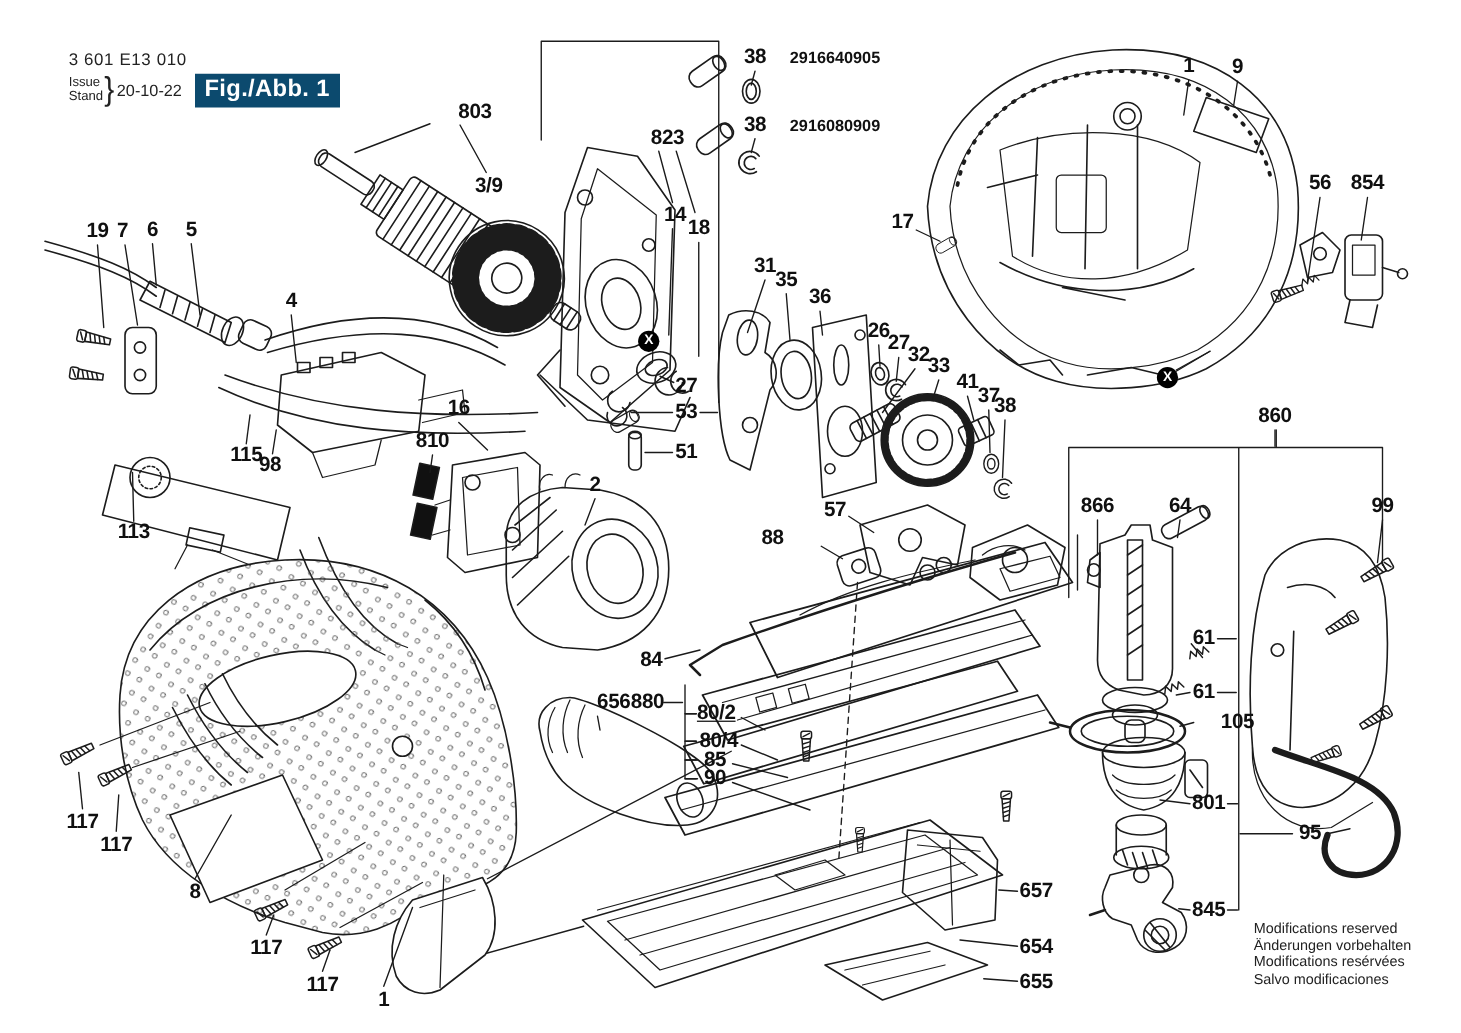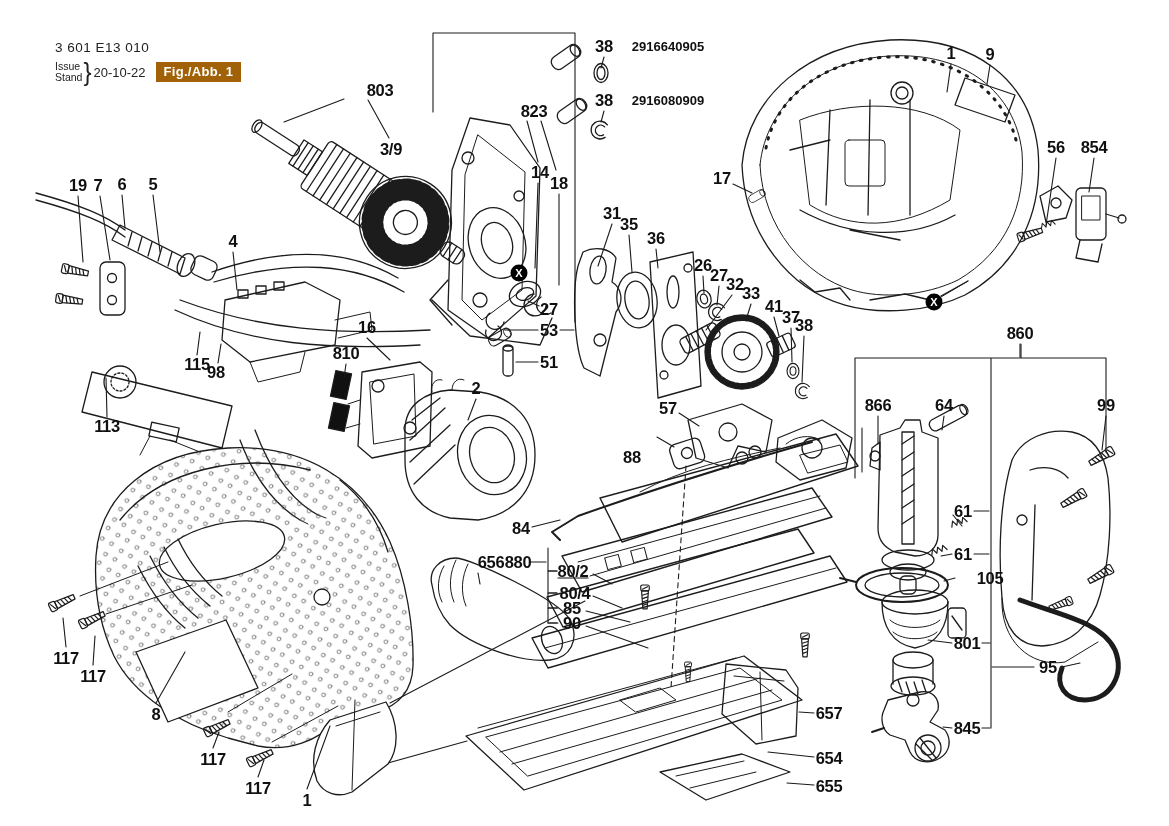--- a/index.html
+++ b/index.html
@@ -7,21 +7,21 @@
           font-family:"Liberation Sans",sans-serif;color:#111;}
   .layer{position:absolute;left:0;top:0;width:1169px;height:826px;}
   svg.layer{pointer-events:none;}
   
   .title-block{position:absolute;left:55px;top:40px;}
   .part-number{font-size:13.5px;letter-spacing:.5px;color:#222;}
   .issue-row{display:flex;align-items:center;margin-top:3px;}
   .issue-labels{font-size:10.5px;line-height:11px;color:#222;display:flex;flex-direction:column;}
   .brace{font-size:24px;font-weight:400;margin:0 2px 0 1px;color:#222;transform:scaleY(1.1);}
   .date{font-size:13px;color:#222;margin-right:10px;}
-  .fig-badge{background:#a16207;color:#fff;font-weight:bold;font-size:13px;
+  .fig-badge{background:#0c4a6e;color:#fff;font-weight:bold;font-size:19px;
              padding:2px 8px 3px 8px;letter-spacing:.3px;}
   
   .callout{position:absolute;transform:translate(-50%,-50%);font-weight:bold;font-size:16.5px;
            letter-spacing:-0.3px;white-space:nowrap;color:#101010;}
   .callout.ref{font-size:13px;letter-spacing:0;}
   .xmark{position:absolute;transform:translate(-50%,-50%);width:17px;height:17px;border-radius:50%;
          background:#000;color:#fff;font-weight:bold;font-size:11px;display:flex;
          align-items:center;justify-content:center;line-height:1;}
   
   .footer-notes{position:absolute;left:1003px;top:737px;font-size:11.5px;line-height:13.5px;color:#222;}
@@ -480,21 +480,21 @@
       <div class="callout" style="left: 719px; top: 275px;">27</div>
       <div class="callout" style="left: 735px; top: 284px;">32</div>
       <div class="callout" style="left: 751px; top: 293px;">33</div>
       <div class="callout" style="left: 774px; top: 306px;">41</div>
       <div class="callout" style="left: 791px; top: 317px;">37</div>
       <div class="callout" style="left: 804px; top: 325px;">38</div>
       <div class="callout" style="left: 549px; top: 309px;">27</div>
       <div class="callout" style="left: 549px; top: 330px;">53</div>
       <div class="callout" style="left: 549px; top: 362px;">51</div>
       <div class="callout" style="left: 668px; top: 408px;">57</div>
-      <div class="callout" style="left: 632px; top: 431px; margin-top: 26px;">88</div>
+      <div class="callout" style="left: 618px; top: 431px;">88</div>
       <div class="callout" style="left: 521px; top: 528px;">84</div>
       <div class="callout" style="left: 478px; top: 562px; padding-left: 26px;">656</div>
       <div class="callout" style="left: 518px; top: 562px;">880</div>
       <div class="callout" style="left: 573px; top: 571px; text-decoration: underline;">80/2</div>
       <div class="callout" style="left: 575px; top: 593px;">80/4</div>
       <div class="callout" style="left: 572px; top: 608px;">85</div>
       <div class="callout" style="left: 572px; top: 623px;">90</div>
       <div class="callout" style="left: 829px; top: 713px;">657</div>
       <div class="callout" style="left: 829px; top: 758px;">654</div>
       <div class="callout" style="left: 829px; top: 786px;">655</div>
@@ -526,13 +526,19 @@
       <div class="issue-labels">
         <span>Issue</span>
         <span>Stand</span>
       </div>
       <span class="brace">}</span>
       <span class="date">20-10-22</span>
       <span class="fig-badge">Fig./Abb. 1</span>
     </div>
   </div>
 
+  <div class="footer-notes">
+    <div>Modifications reserved</div>
+    <div>Änderungen vorbehalten</div>
+    <div>Modifications resérvées</div>
+    <div>Salvo modificaciones</div>
+  </div>
 </div>
 
 </body></html>

